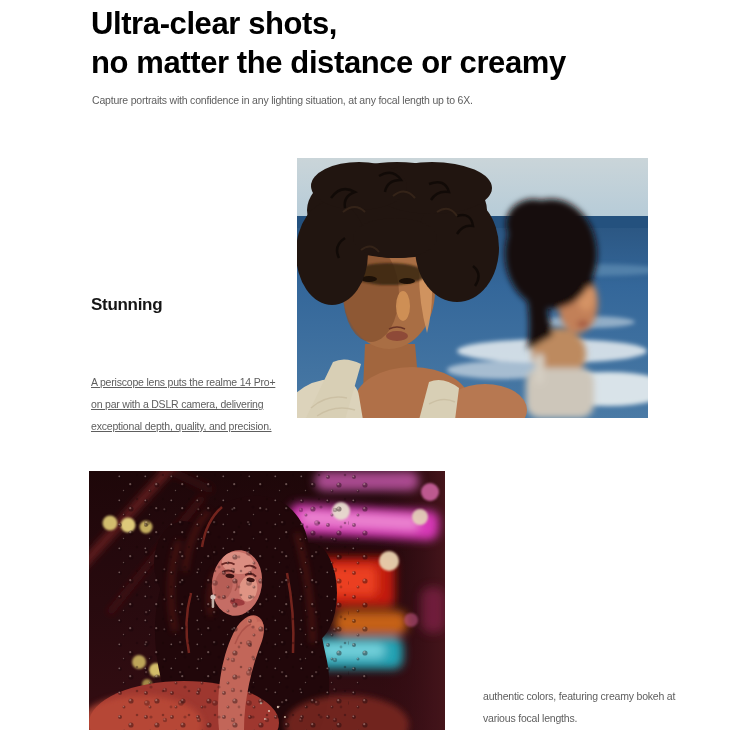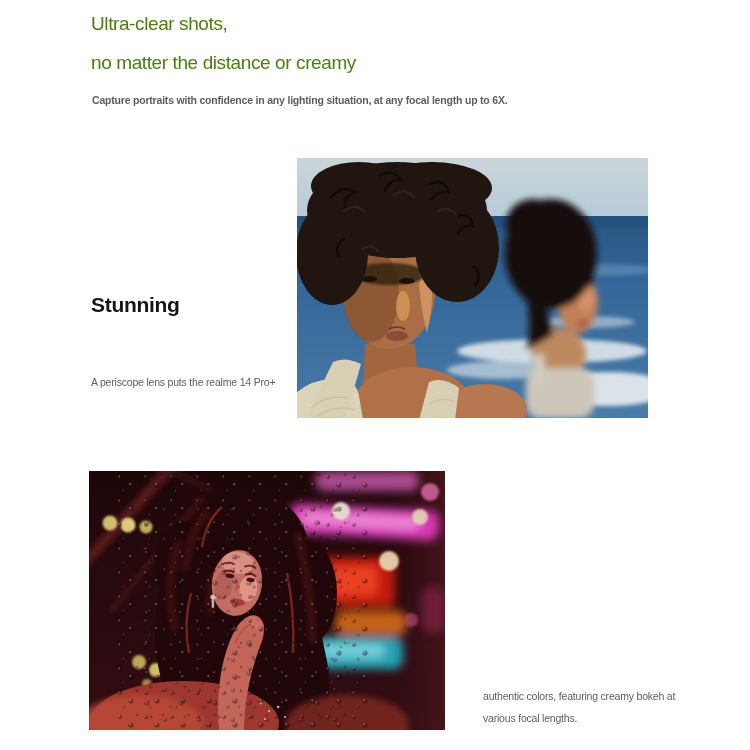--- a/index.html
+++ b/index.html
@@ -2,38 +2,38 @@
 <html><head>
 <meta charset="utf-8">
 <style>
   html,body{margin:0;padding:0;background:#ffffff;}
   .page{
     position:relative;width:750px;height:750px;background:#ffffff;overflow:hidden;
     font-family:"Liberation Sans","DejaVu Sans",sans-serif;
   }
   .hero-title{
     position:absolute;left:91px;top:4px;
-    font-size:19px;font-weight:400;line-height:39px;letter-spacing:-0.4px;
-    color:#4d7c0f;
+    font-size:31px;font-weight:700;line-height:39px;letter-spacing:-0.4px;
+    color:#000000;
   }
   .hero-subtitle{
     position:absolute;left:92px;top:93px;
-    font-size:10.5px;line-height:15px;letter-spacing:-0.2px;color:#5e5e5e;font-weight:bold;
+    font-size:10.5px;line-height:15px;letter-spacing:-0.2px;color:#5e5e5e;
   }
   .sec-heading{
     position:absolute;
-    font-size:21px;font-weight:700;line-height:28px;letter-spacing:-0.3px;
+    font-size:17px;font-weight:700;line-height:28px;letter-spacing:-0.3px;
     color:#161616;
   }
   .sec-body{
     position:absolute;
     font-size:10.5px;line-height:22px;letter-spacing:-0.2px;color:#5e5e5e;
   }
   .periscope-heading{left:91px;top:291px;}
-  .periscope-body{left:91px;top:371px;}
+  .periscope-body{left:91px;top:371px;text-decoration:underline;}
   .night-heading{left:483px;top:603px;}
   .night-body{left:483px;top:685px;}
   .photo{position:absolute;overflow:hidden;}
   .photo svg{display:block;}
   .photo-beach{left:297px;top:158px;width:351px;height:260px;}
   .photo-night{left:89px;top:471px;width:356px;height:259px;}
 </style>
 </head>
 <body>
 
@@ -43,20 +43,22 @@
     <div>Ultra-clear shots,</div>
     <div>no matter the distance or creamy</div>
   </div>
   <div class="hero-subtitle">Capture portraits with confidence in any lighting situation, at any focal length up to 6X.</div>
 
   <div class="sec-heading periscope-heading">
     <div>Stunning</div>
   </div>
   <div class="sec-body periscope-body">
     <div>A periscope lens puts the realme 14 Pro+</div>
+    <div>on par with a DSLR camera, delivering</div>
+    <div>exceptional depth, quality, and precision.</div>
   </div>
 
   <div class="photo photo-beach" role="img" aria-label="Daylight beach portrait: man with dark curly hair in a cream knit tank top in sharp focus, woman with black bob softly blurred behind him against blue sea and white surf">
     <svg width="351" height="260" viewBox="0 0 351 260" xmlns="http://www.w3.org/2000/svg">
       <defs>
         <linearGradient id="skyG" x1="0" y1="0" x2="0" y2="1">
           <stop offset="0" stop-color="#cad5d9"></stop>
             <stop offset="1" stop-color="#b5cbd8"></stop>
         </linearGradient>
         <linearGradient id="seaG" x1="0" y1="0" x2="0" y2="1">

